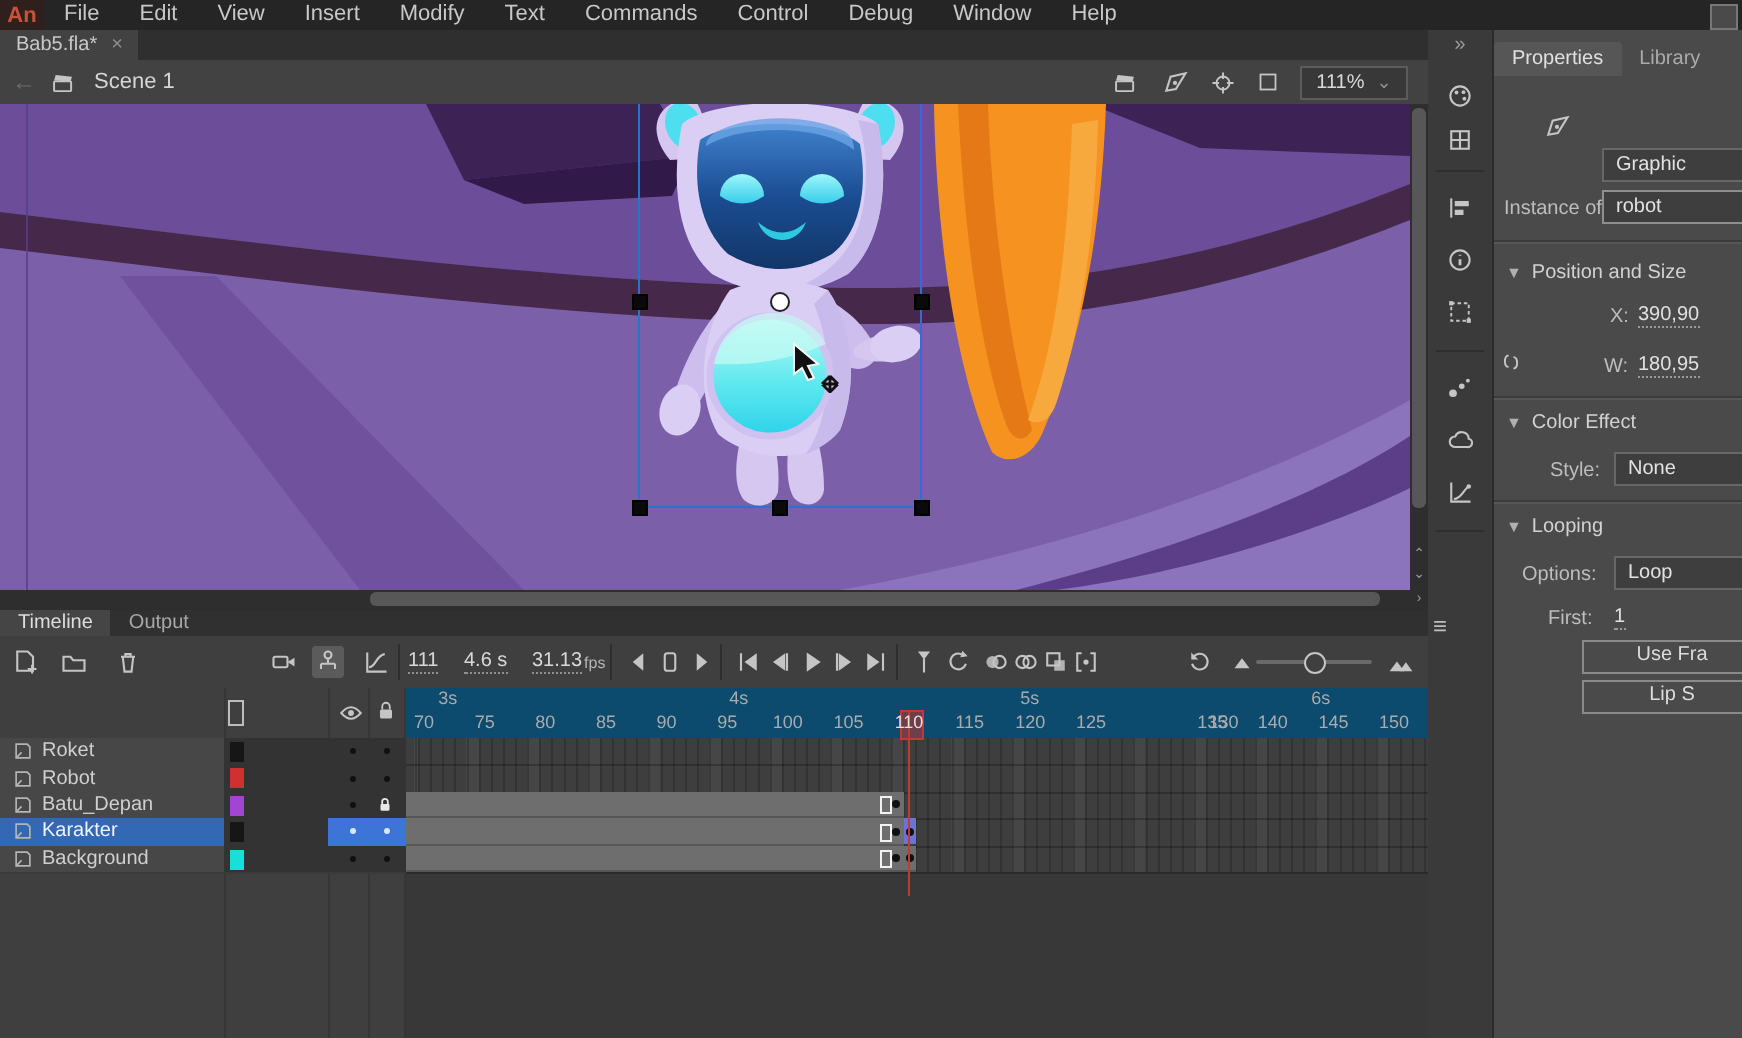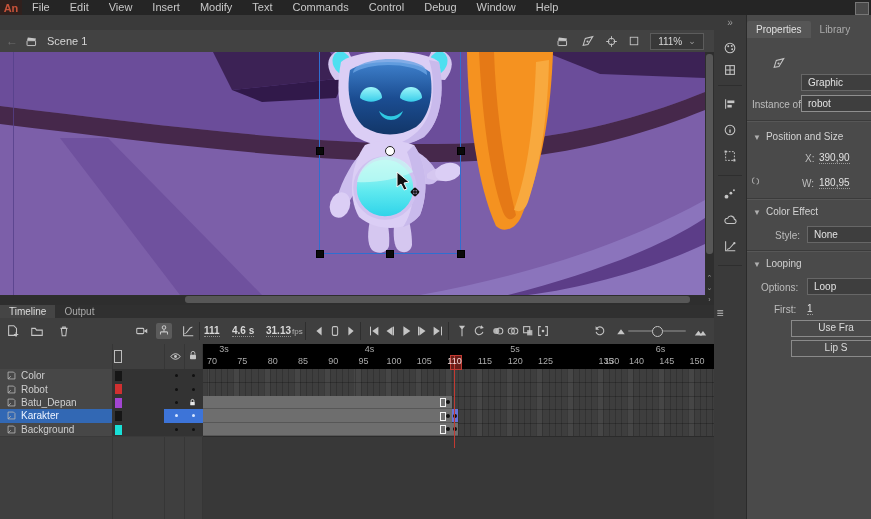--- a/index.html
+++ b/index.html
@@ -56,21 +56,21 @@
   
   .timeline{left:0;top:305px;width:714px;height:214px;background:#3a3a3a;}
   .tl-tabs{position:absolute;left:0;top:0;height:13px;width:714px;background:#303030;display:flex;}
   .tl-tab{padding:0 9px;font-size:10px;line-height:13px;color:#a8a8a8;background:#303030;}
   .tl-tab.active{background:#454545;color:#dddddd;}
   .tl-toolbar{position:absolute;left:0;top:13px;width:714px;height:26px;background:#3f3f3f;
               border-bottom:1px solid #2c2c2c;}
   .tlb{position:absolute;top:5px;height:16px;display:flex;align-items:center;justify-content:center;color:#c5c5c5;}
   .tlb.hl{background:#5b5b5b;border-radius:2px;}
   .tlb-sep{position:absolute;top:4px;width:1px;height:18px;background:#2e2e2e;}
-  .hot{border-bottom:1px dotted #8f8f8f;font-size:10px;color:#d8d8d8;font-weight:bold;}
+  .hot{border-bottom:1px dotted #8f8f8f;font-size:10px;color:#d8d8d8;}
   .fps-unit{font-size:8px;color:#b5b5b5;margin-left:1px;}
   .tl-slider{position:absolute;top:12px;height:2px;background:#6a6a6a;border-radius:1px;}
   .tl-slider .knob{position:absolute;top:-4px;width:9px;height:9px;border-radius:50%;
                    background:#3f3f3f;border:1.5px solid #c5c5c5;}
 
   .tl-body{position:absolute;left:0;top:39px;width:714px;height:175px;}
   .layer-col{position:absolute;left:0;top:0;width:203px;height:175px;background:#3f3f3f;}
   .layer-vline{position:absolute;top:0;height:175px;width:1px;background:#363636;}
   .layer-header{position:absolute;left:0;top:0;width:203px;height:25px;}
   .swatch-outline{position:absolute;left:114px;top:6px;width:6px;height:11px;border:1px solid #bdbdbd;}
@@ -79,21 +79,21 @@
   .layer-row.sel{background:#3268b4;}
   .layer-row .nm{font-size:10px;color:#cfcfcf;white-space:nowrap;}
   .layer-row.sel .nm{color:#eef4ff;}
   .lr-cells{position:absolute;left:112px;top:0;width:91px;height:13.4px;background:#333333;}
   .layer-row.sel .lr-cells .dots-bg{background:#3d74d8;}
   .dots-bg{position:absolute;left:52px;top:0;width:39px;height:100%;}
   .lswatch{position:absolute;left:3px;top:2px;width:7px;height:10px;}
   .dot{position:absolute;top:50%;margin-top:-1.5px;width:3px;height:3px;border-radius:50%;background:#101010;}
   .layer-row.sel .dot{background:#d8e6ff;}
   .frame-col{position:absolute;left:203px;top:0;width:511px;height:175px;background:#383838;}
-  .ruler{position:absolute;left:0;top:0;width:511px;height:25px;background:#000000;
+  .ruler{position:absolute;left:0;top:0;width:511px;height:25px;background:#0c4a6e;
          border-bottom:1px solid #2c2c2c;font-size:9px;color:#ababab;}
   .sec-lab{position:absolute;top:0px;}
   .num-lab{position:absolute;top:12px;transform:translateX(-50%);}
   .rows-grid{position:absolute;left:0;top:25px;width:511px;height:67px;
      background:
        repeating-linear-gradient(90deg, rgba(0,0,0,.18) 0 1px, transparent 1px 6.0625px),
        repeating-linear-gradient(90deg, #3e3e3e 0 24.25px, #464646 24.25px 30.3125px);
      background-position-x:6px,6px;}
   .frame-row{position:absolute;left:0;width:511px;height:13.4px;border-bottom:1px solid rgba(0,0,0,.22);}
   .fspan{position:absolute;left:0;top:0;height:12.4px;background:#6e6e6e;border-bottom:1px solid #575757;}
@@ -139,20 +139,26 @@
         <div class="menu-item">Text</div>
         <div class="menu-item">Commands</div>
         <div class="menu-item">Control</div>
         <div class="menu-item">Debug</div>
         <div class="menu-item">Window</div>
         <div class="menu-item">Help</div>
       </div>
   </div>
   <div class="abs win-icon"></div>
 
+  <div class="abs tabbar">
+    <div class="doc-tab">
+      <span>Bab5.fla*</span>
+      <span class="x">×</span>
+    </div>
+  </div>
 
   <div class="abs editbar">
     <span class="back-glyph">←</span>
     <span id="scene-clapper">
         <svg width="15" height="13" viewBox="0 0 16 16">
           <path d="M2.5 6.5l1-3.5 10 1.2-.8 2.8z" fill="#c5c5c5"></path>
           <rect x="2.5" y="7" width="10.5" height="6" rx="0.5" stroke="#c5c5c5" stroke-width="1.2" fill="none"></rect>
         </svg>
       </span>
     <span class="scene-label">Scene 1</span>
@@ -453,21 +459,21 @@
             </span>
         </div>
         <div id="layer-rows">
             <div class="layer-row" style="top: 25px;">
               <span style="margin: 0px 4px 0px 6px; display: inline-flex;">
                 <svg width="11" height="11" viewBox="0 0 16 16">
                   <path d="M3 3h8l2 2v8H3z" stroke="#b5b5b5" stroke-width="1.2" fill="none"></path>
                   <path d="M3 13l4-4" stroke="#b5b5b5" stroke-width="1.2"></path>
                 </svg>
               </span>
-              <span class="nm">Color</span>
+              <span class="nm">Roket</span>
               <div class="lr-cells">
                 <div class="dots-bg"></div>
                 <div class="lswatch" style="background: rgb(22, 22, 22);"></div>
                 <div class="dot" style="left: 63px;"></div>
                 <div class="dot" style="left: 80px;"></div>
               </div>
             </div>
             <div class="layer-row" style="top: 38.4px;">
               <span style="margin: 0px 4px 0px 6px; display: inline-flex;">
                 <svg width="11" height="11" viewBox="0 0 16 16">

